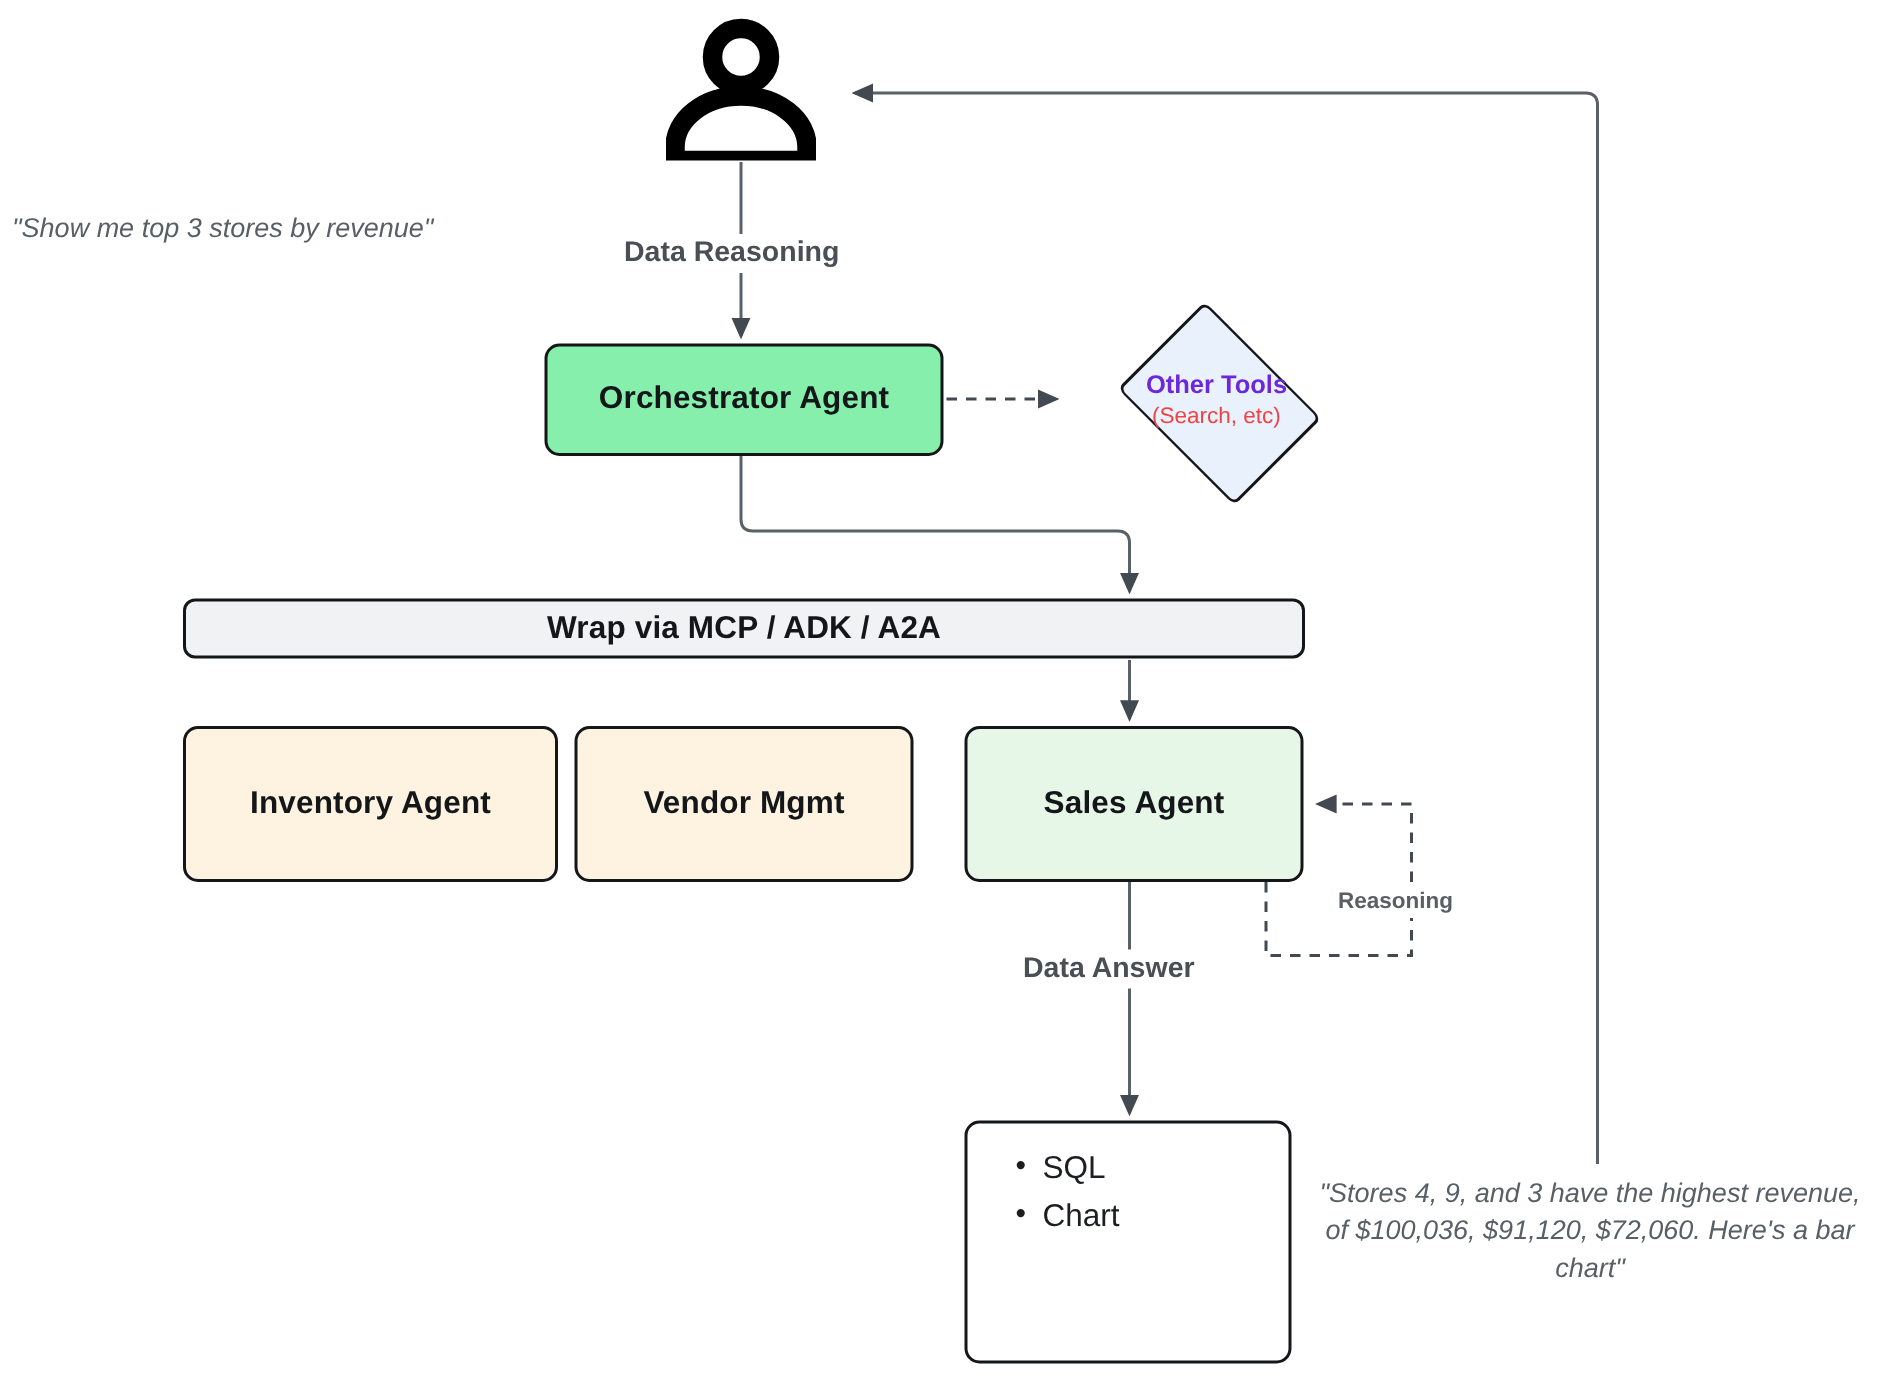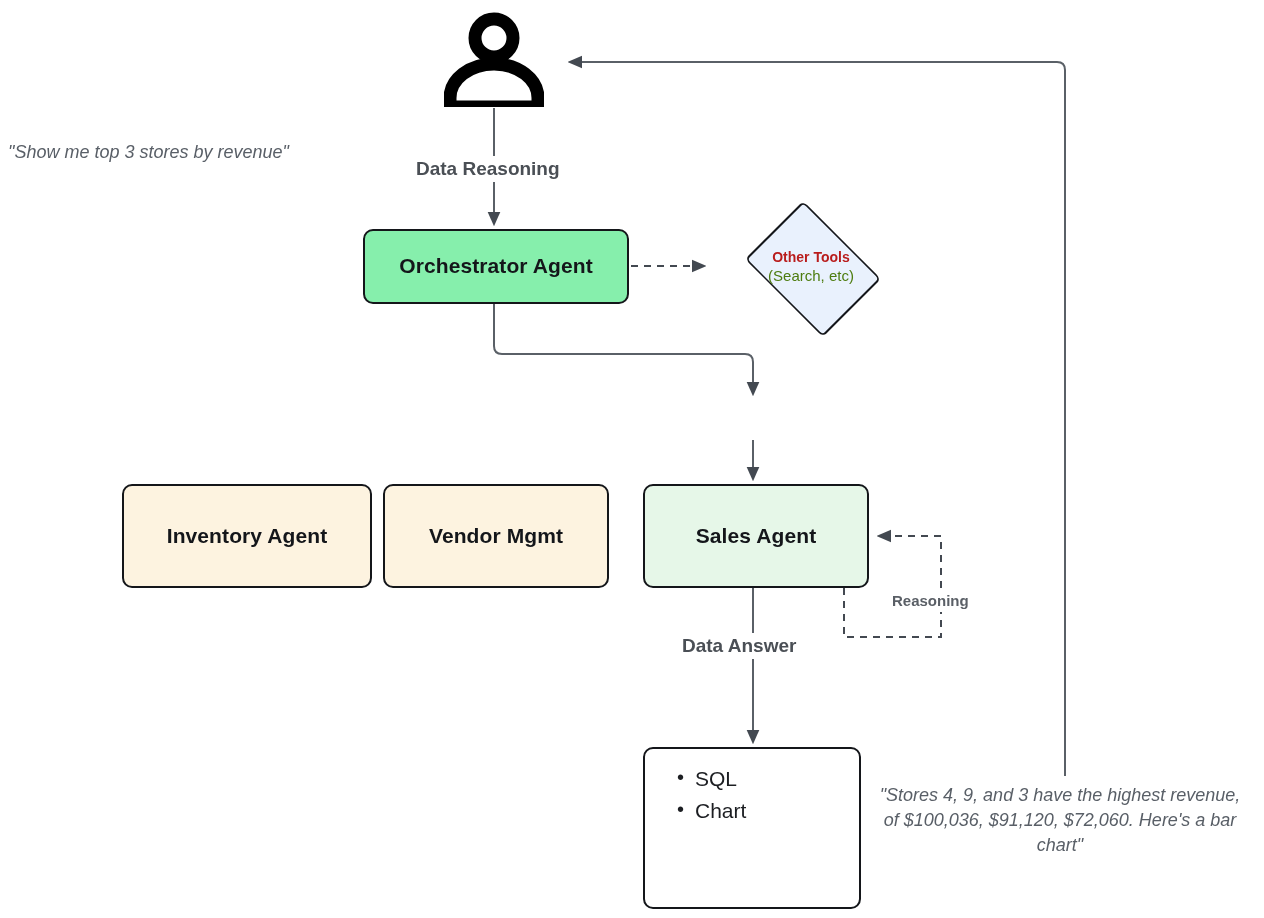--- a/index.html
+++ b/index.html
@@ -122,29 +122,29 @@
     transform: rotate(45deg) scale(1.02, 0.76);
     transform-origin: center center;
   }
   #other-tools .diamond-text {
     position: relative;
     z-index: 2;
     line-height: 1.3;
   }
   #other-tools .dt-title {
     display: block;
-    font-size: 14px;
+    font-size: 17px;
     font-weight: bold;
-    color: #b91c1c;
+    color: #6d28d9;
   }
   #other-tools .dt-sub {
     display: block;
     font-size: 15px;
     font-weight: normal;
-    color: #4d7c0f;
+    color: #ef4444;
   }
 
   
   #user-icon {
     position: absolute;
     left: 444px; top: 12px; width: 100px; height: 95px;
   }
 
   
   .edge-label {
@@ -225,20 +225,23 @@
   </div>
 
   <div class="node" id="other-tools">
     <span class="diamond-shape"></span>
     <span class="diamond-text">
       <span class="dt-title">Other Tools</span>
       <span class="dt-sub">(Search, etc)</span>
     </span>
   </div>
 
+  <div class="node box" id="mcp-bar">
+    <span class="box-label">Wrap via MCP / ADK / A2A</span>
+  </div>
 
   <div class="node box" id="inventory-agent">
     <span class="box-label">Inventory Agent</span>
   </div>
 
   <div class="node box" id="vendor-agent">
     <span class="box-label">Vendor Mgmt</span>
   </div>
 
   <div class="node box" id="sales-agent">

